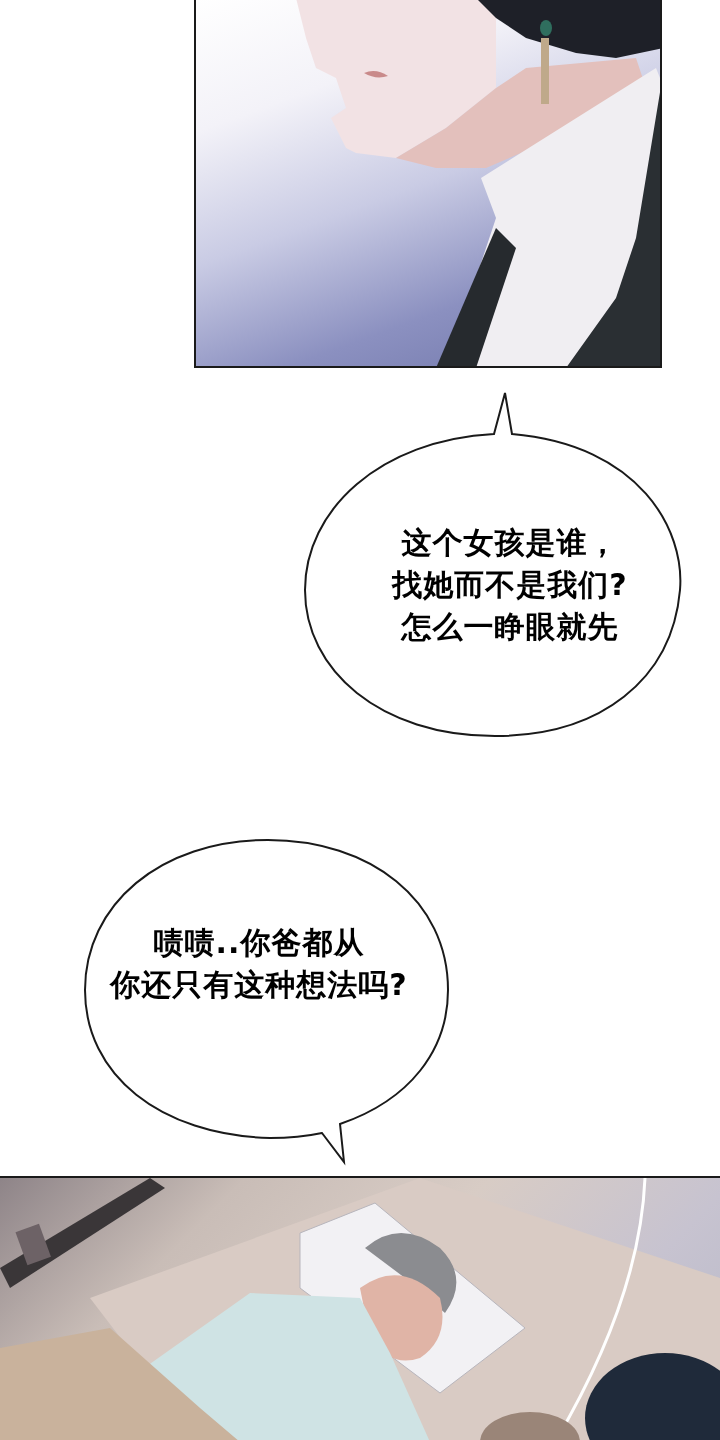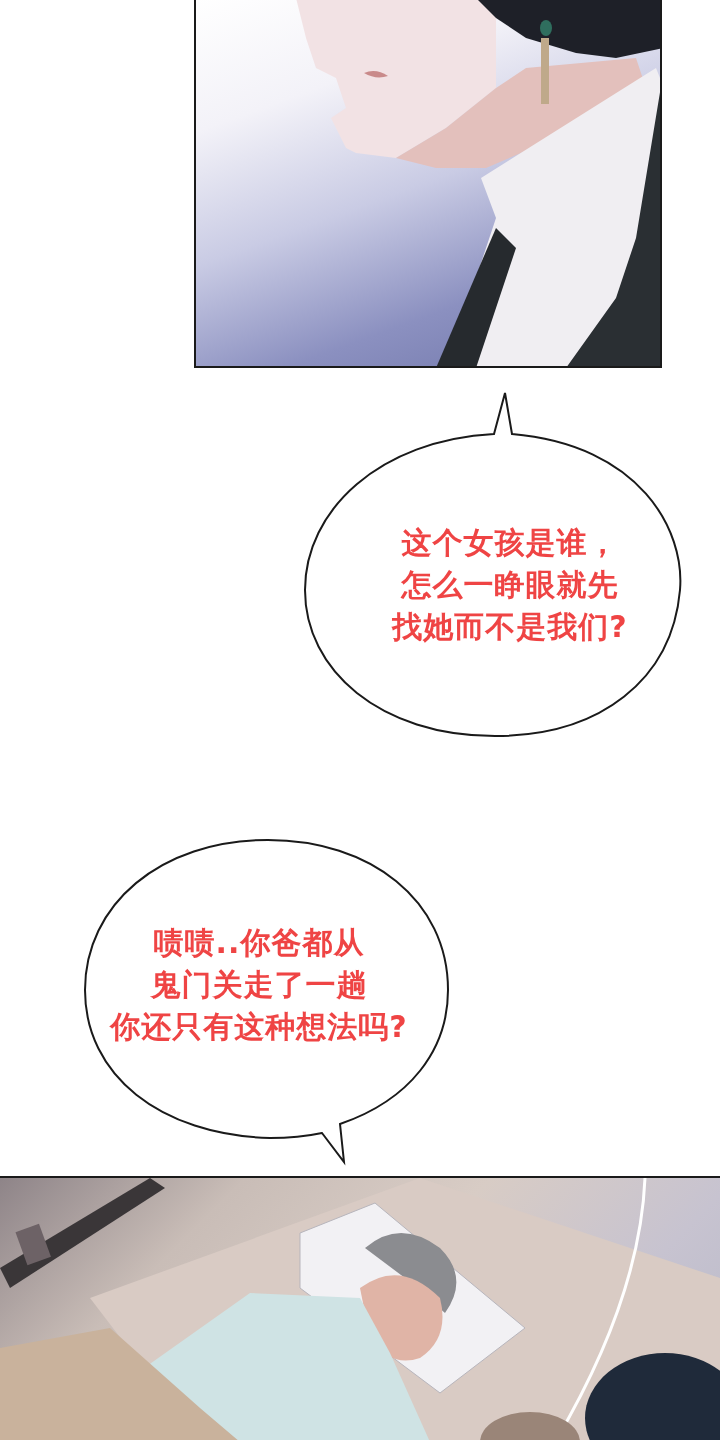--- a/index.html
+++ b/index.html
@@ -2,21 +2,21 @@
 <html><head>
 <meta charset="utf-8">
 <style>
   html, body { margin: 0; padding: 0; }
   body { width: 720px; height: 1440px; background: #ffffff; position: relative; overflow: hidden; font-family: "DejaVu Sans", sans-serif; }
   .panel { position: absolute; overflow: hidden; }
   #panel-top { left: 194px; top: -2px; width: 468px; height: 370px; border: 2px solid #1a1a1a; border-top: none; box-sizing: border-box;
     background: linear-gradient(160deg, #ffffff 0%, #f3f2f8 25%, #c9cbe4 50%, #8b90c0 75%, #6e74a8 100%); }
   #panel-bottom { left: 0; top: 1176px; width: 720px; height: 264px; border-top: 2px solid #1a1a1a; box-sizing: border-box;
     background: linear-gradient(135deg, #8e8488 0%, #c9bdb7 25%, #d8ccc5 50%, #c7c3d0 75%, #b7b8c8 100%); }
-  .bubble-text { position: absolute; text-align: center; font-weight: bold; color: #ef4444; font-size: 30px; line-height: 42px; letter-spacing: 1px; }
+  .bubble-text { position: absolute; text-align: center; font-weight: bold; color: #000000; font-size: 30px; line-height: 42px; letter-spacing: 1px; }
   .bubble-text div { white-space: nowrap; }
   svg { position: absolute; left: 0; top: 0; }
 </style>
 </head>
 <body>
 
 <div id="panel-top" class="panel">
   <svg width="468" height="370" viewBox="0 0 468 370">
 
     <path d="M100,0 L300,0 L300,90 L250,130 L200,160 L160,155 L150,150 L135,120 L150,110 L140,80 L120,70 L110,40 Z" fill="#f2e2e4"></path>
@@ -48,27 +48,26 @@
   <path d="M322,1133 L344,1162 L340,1124
            C410,1100 448,1050 448,990
            C448,900 370,840 268,840
            C160,840 85,905 85,990
            C85,1075 160,1135 270,1138
            C290,1138 308,1136 322,1133 Z" fill="#ffffff" stroke="#1a1a1a" stroke-width="2"></path>
 </svg>
 
 <div class="bubble-text" style="left:360px; top:522px; width:300px;">
   <div>这个女孩是谁，</div>
+  <div>找她而不是我们?</div>
   <div>怎么一睁眼就先</div>
-  <div>找她而不是我们?</div>
 </div>
 
 <div class="bubble-text" style="left:79px; top:922px; width:360px;">
   <div>啧啧..你爸都从</div>
-  <div>鬼门关走了一趟</div>
   <div>你还只有这种想法吗?</div>
 </div>
 
 <div id="panel-bottom" class="panel">
   <svg width="720" height="264" viewBox="0 0 720 264">
 
     <path d="M0,90 L150,0 L165,10 L10,110 Z" fill="#3a3638"></path>
     <rect x="20" y="50" width="25" height="35" fill="#6d6266" transform="rotate(-20 30 65)"></rect>
 
     <path d="M90,120 L420,0 L720,100 L720,264 L200,264 Z" fill="#d9cbc4"></path>

